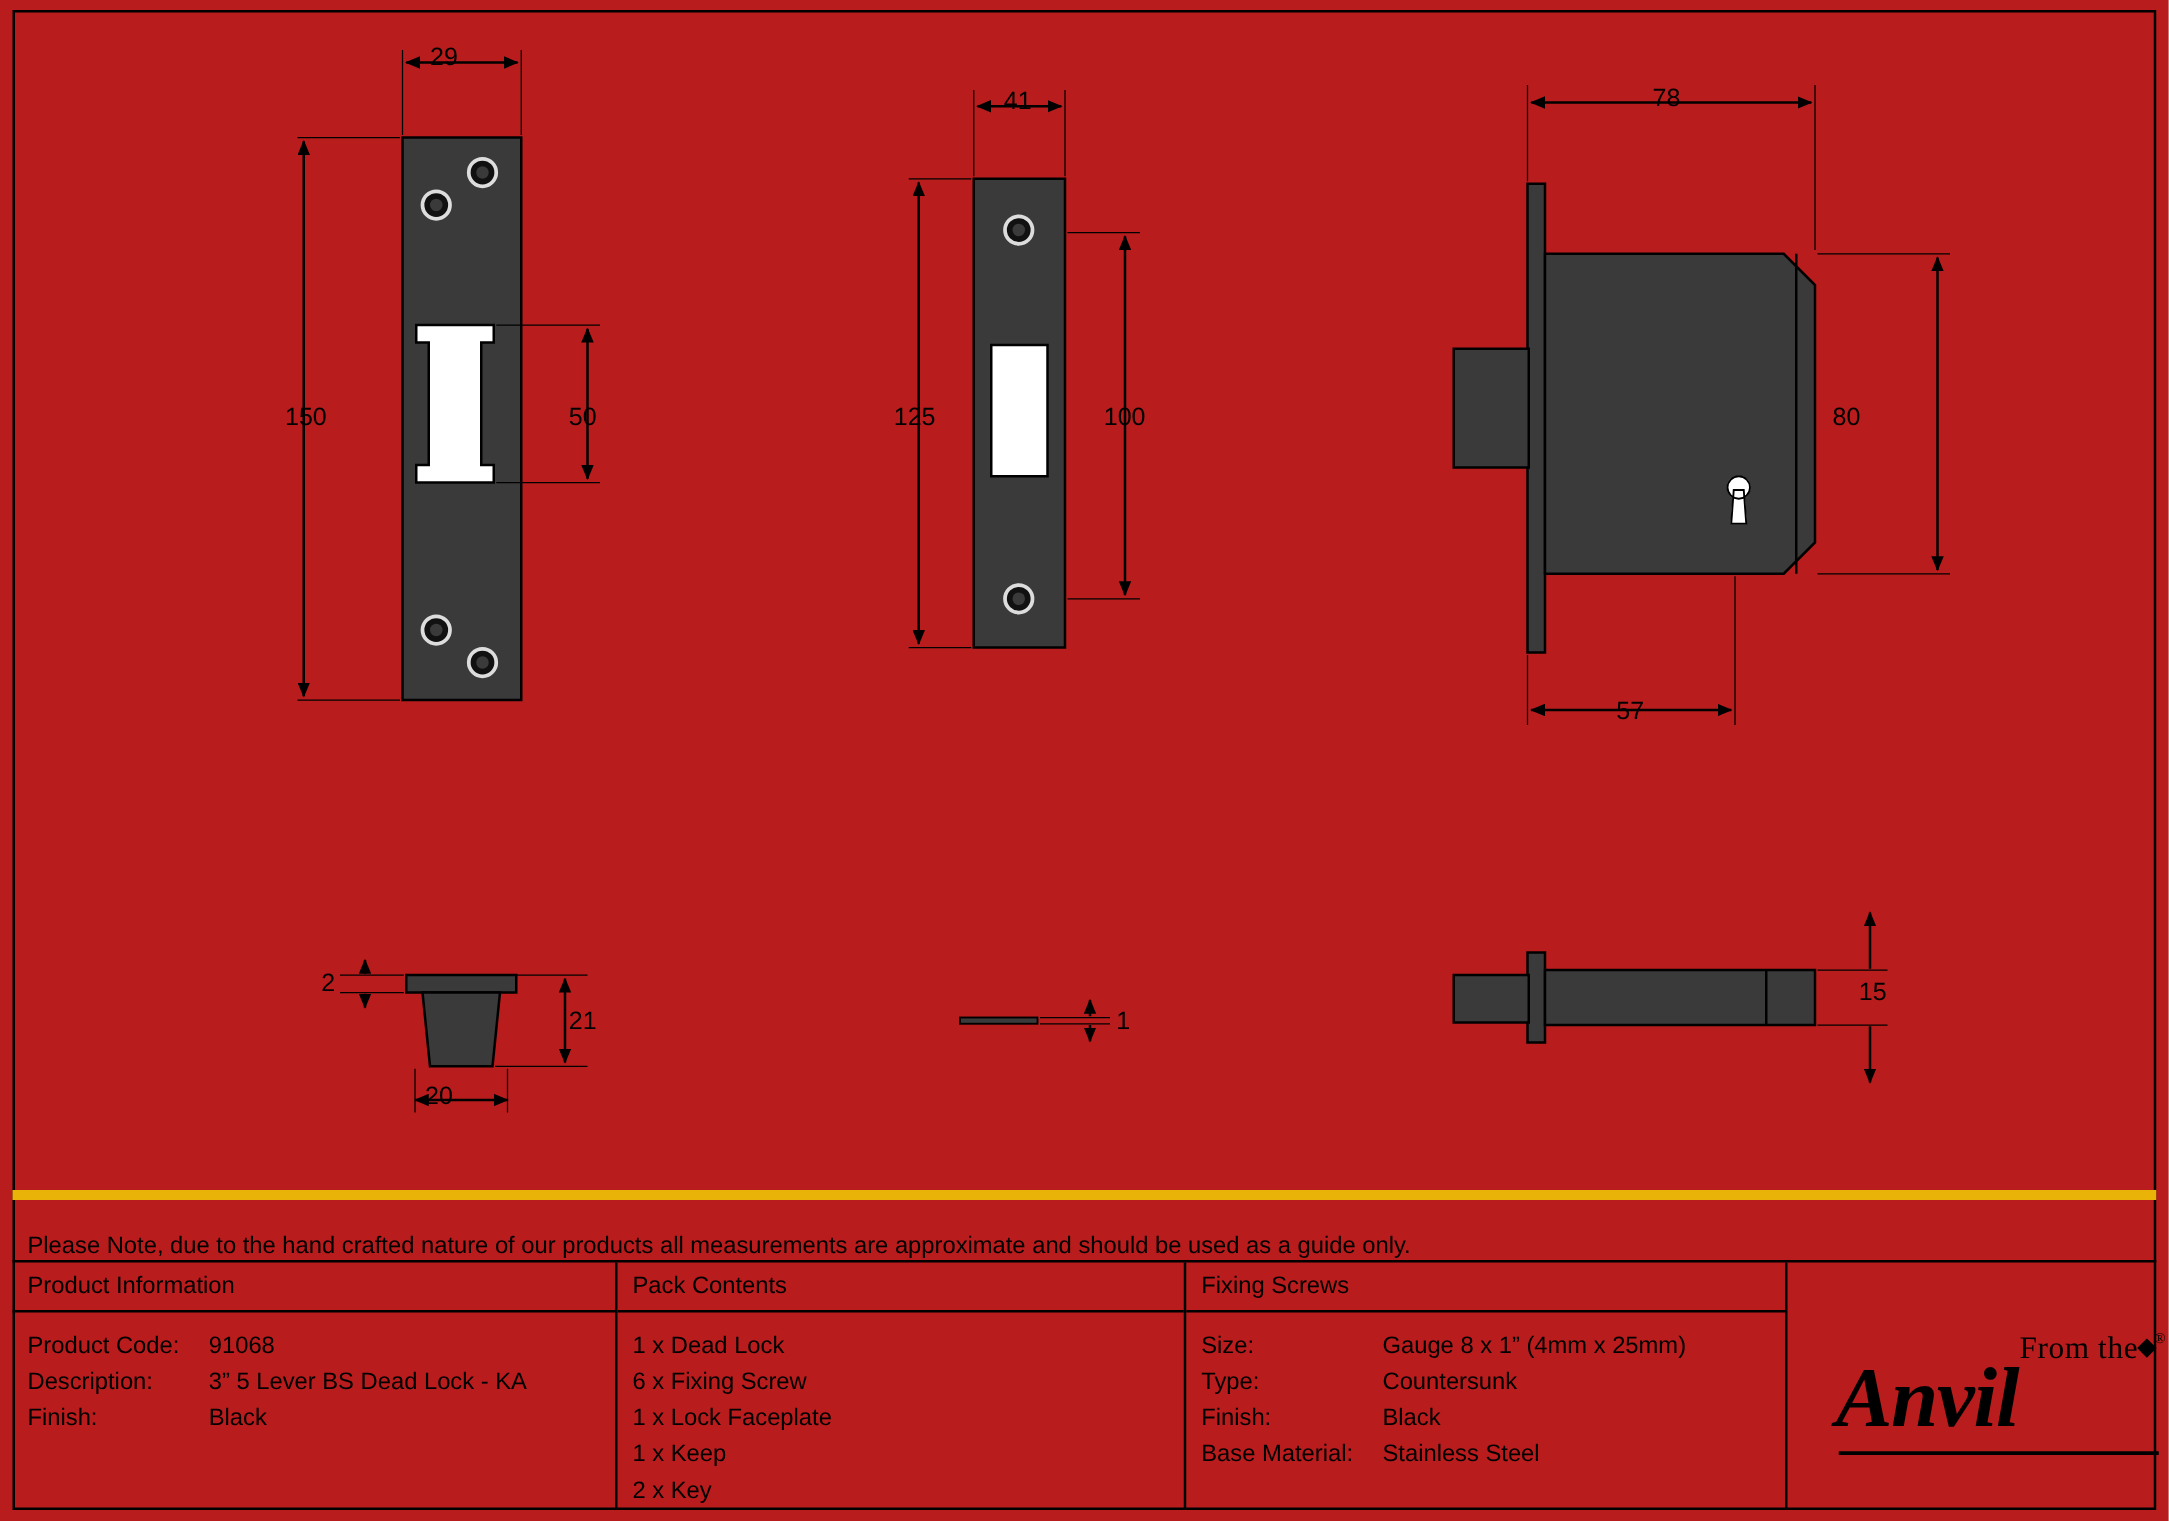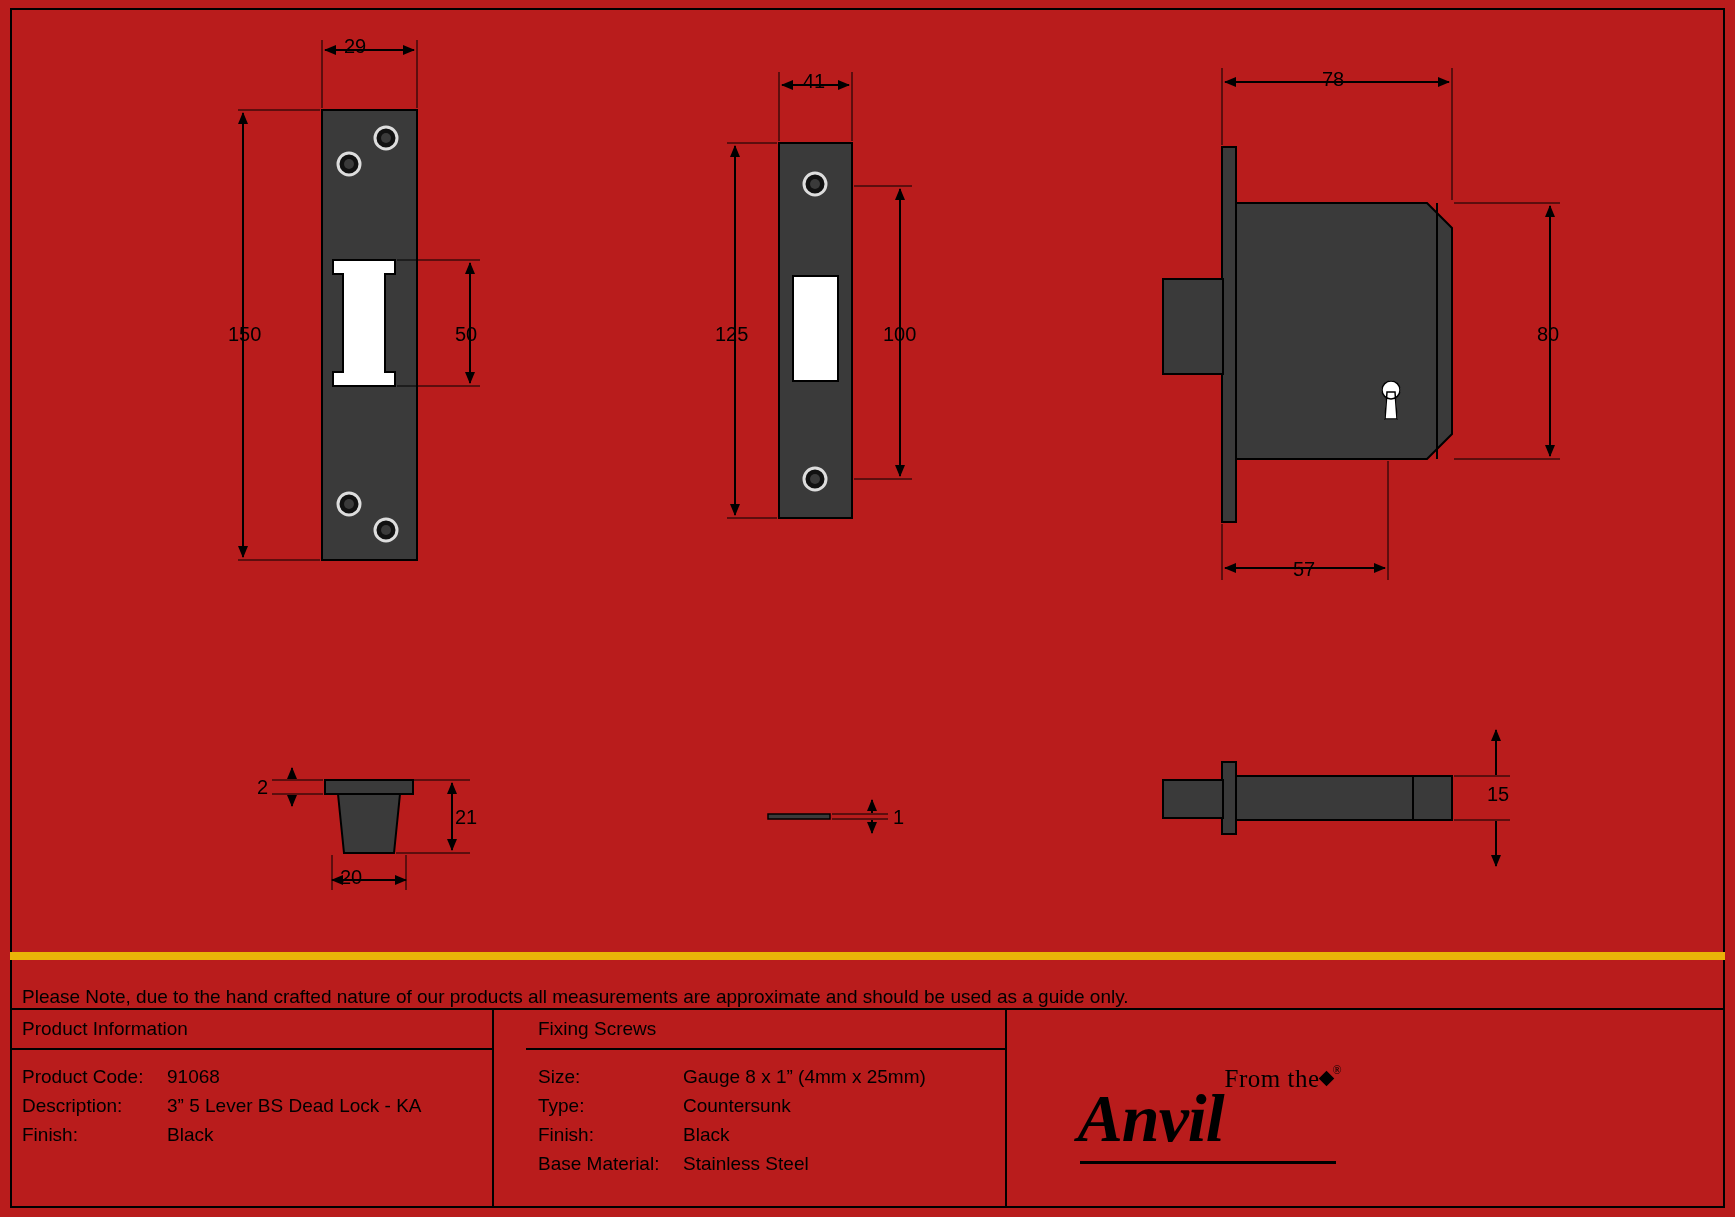--- a/index.html
+++ b/index.html
@@ -59,21 +59,20 @@
   }
   .info-table {
     position: absolute;
     left: 10px;
     top: 1008px;
     width: 1715px;
     height: 200px;
     border-top: 2px solid #000;
     box-sizing: border-box;
     display: flex;
-    gap: 32px;
   }
   .col {
     box-sizing: border-box;
     border-right: 2px solid #000;
     position: relative;
   }
   .col:last-child { border-right: none; }
   .col-a { width: 484px; }
   .col-b { width: 455px; }
   .col-c { width: 481px; }
@@ -327,21 +326,21 @@
 
   <div class="dim-label" style="left:344px; top:35px;">29</div>
   <div class="dim-label" style="left:228px; top:323px;">150</div>
   <div class="dim-label" style="left:455px; top:323px;">50</div>
 
   <div class="dim-label" style="left:803px; top:70px;">41</div>
   <div class="dim-label" style="left:715px; top:323px;">125</div>
   <div class="dim-label" style="left:883px; top:323px;">100</div>
 
   <div class="dim-label" style="left:1322px; top:68px;">78</div>
-  <div class="dim-label" style="left:1537px; top:323px;">80</div>
+  <div class="dim-label" style="left:1466px; top:323px;">80</div>
   <div class="dim-label" style="left:1293px; top:558px;">57</div>
 
   <div class="dim-label" style="left:257px; top:776px;">2</div>
   <div class="dim-label" style="left:455px; top:806px;">21</div>
   <div class="dim-label" style="left:340px; top:866px;">20</div>
 
   <div class="dim-label" style="left:893px; top:806px;">1</div>
   <div class="dim-label" style="left:1487px; top:783px;">15</div>
 
   <div class="note-row">
@@ -361,20 +360,30 @@
           <span class="k">Description:</span>
           <span class="v">3” 5 Lever BS Dead Lock - KA</span>
         </div>
         <div class="kv">
           <span class="k">Finish:</span>
           <span class="v">Black</span>
         </div>
       </div>
     </div>
 
+    <div class="col col-b">
+      <div class="col-head">Pack Contents</div>
+      <div class="col-body">
+        <div class="pack-line">1 x Dead Lock</div>
+        <div class="pack-line">6 x Fixing Screw</div>
+        <div class="pack-line">1 x Lock Faceplate</div>
+        <div class="pack-line">1 x Keep</div>
+        <div class="pack-line">2 x Key</div>
+      </div>
+    </div>
 
     <div class="col col-c">
       <div class="col-head">Fixing Screws</div>
       <div class="col-body">
         <div class="kv fix-kv">
           <span class="k">Size:</span>
           <span class="v">Gauge 8 x 1” (4mm x 25mm)</span>
         </div>
         <div class="kv fix-kv">
           <span class="k">Type:</span>

